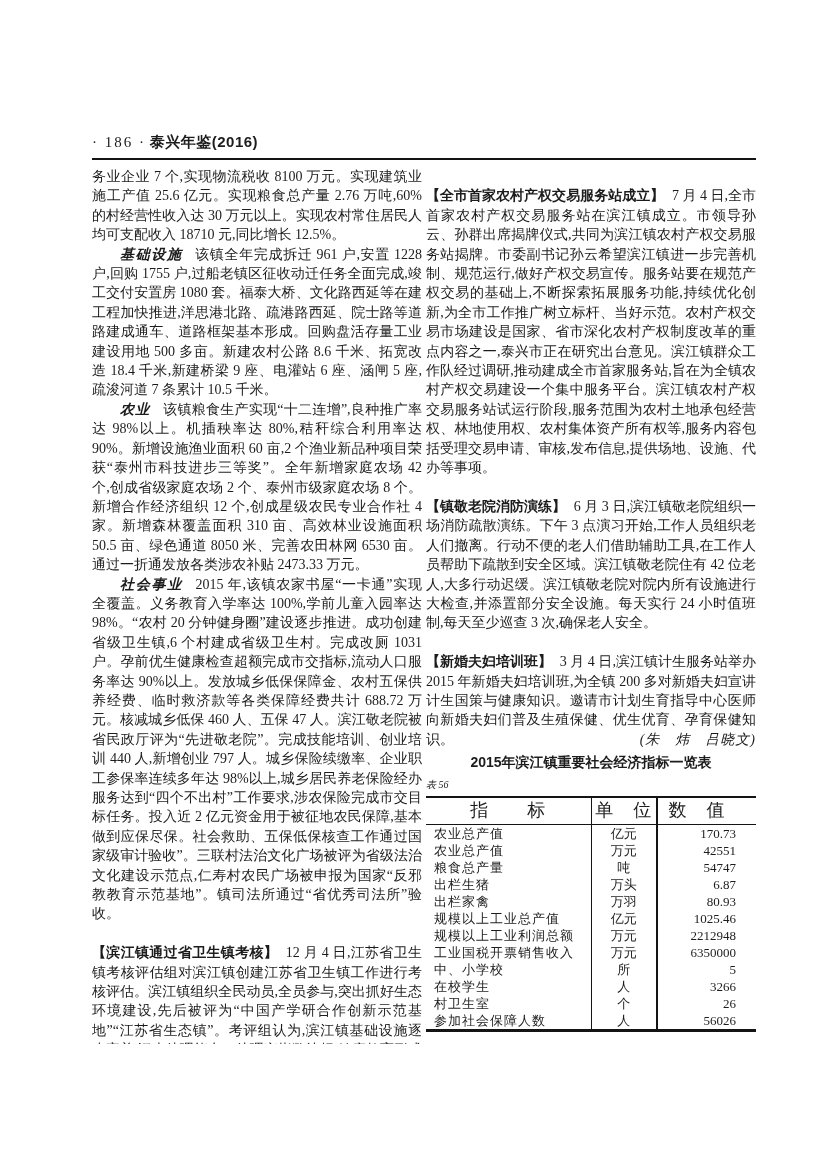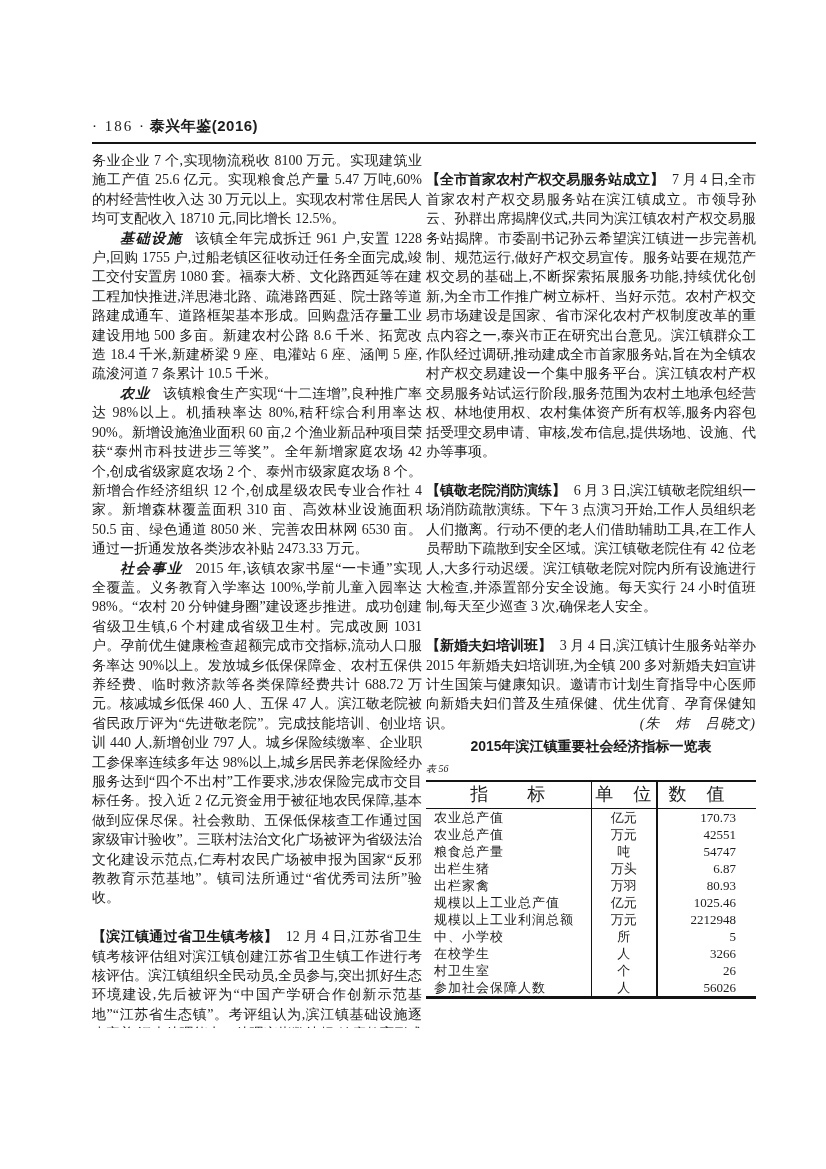--- a/index.html
+++ b/index.html
@@ -5,20 +5,21 @@
   * { margin: 0; padding: 0; box-sizing: border-box; }
   html, body { background: #ffffff; }
   .page {
     position: relative;
     width: 826px;
     height: 1028px;
     background: #ffffff;
     font-family: "Liberation Serif", "DejaVu Serif", serif;
     color: #1c1c1c;
     overflow: hidden;
+    margin-top: 16px;
   }
   .page-header {
     position: absolute;
     left: 92px;
     top: 117px;
     width: 664px;
     padding-bottom: 7px;
     border-bottom: 2px solid #141414;
     font-size: 15px;
     line-height: 18px;
@@ -107,21 +108,21 @@
 <body>
 
 <div class="page">
 
   <div class="page-header">
     <span class="pg-num">· 186 ·</span>
     <span class="pg-title">泰兴年鉴(2016)</span>
   </div>
 
   <div class="col col-left">
-    <p class="para-cont"><span>务业企业 7 个,实现物流税收 8100 万元。实现建筑业施工产值 25.6 亿元。实现粮食总产量 5.47 万吨,60%的村经营性收入达 30 万元以上。实现农村常住居民人均可支配收入 18710 元,同比增长 12.5%。</span></p>
+    <p class="para-cont"><span>务业企业 7 个,实现物流税收 8100 万元。实现建筑业施工产值 25.6 亿元。实现粮食总产量 2.76 万吨,60%的村经营性收入达 30 万元以上。实现农村常住居民人均可支配收入 18710 元,同比增长 12.5%。</span></p>
     <p class="para-topic"><span class="topic-head">基础设施</span><span>该镇全年完成拆迁 961 户,安置 1228 户,回购 1755 户,过船老镇区征收动迁任务全面完成,竣工交付安置房 1080 套。福泰大桥、文化路西延等在建工程加快推进,洋思港北路、疏港路西延、院士路等道路建成通车、道路框架基本形成。回购盘活存量工业建设用地 500 多亩。新建农村公路 8.6 千米、拓宽改造 18.4 千米,新建桥梁 9 座、电灌站 6 座、涵闸 5 座,疏浚河道 7 条累计 10.5 千米。</span></p>
     <p class="para-topic"><span class="topic-head">农业</span><span>该镇粮食生产实现“十二连增”,良种推广率达 98%以上。机插秧率达 80%,秸秆综合利用率达 90%。新增设施渔业面积 60 亩,2 个渔业新品种项目荣获“泰州市科技进步三等奖”。全年新增家庭农场 42 个,创成省级家庭农场 2 个、泰州市级家庭农场 8 个。新增合作经济组织 12 个,创成星级农民专业合作社 4 家。新增森林覆盖面积 310 亩、高效林业设施面积 50.5 亩、绿色通道 8050 米、完善农田林网 6530 亩。通过一折通发放各类涉农补贴 2473.33 万元。</span></p>
     <p class="para-topic"><span class="topic-head">社会事业</span><span>2015 年,该镇农家书屋“一卡通”实现全覆盖。义务教育入学率达 100%,学前儿童入园率达 98%。“农村 20 分钟健身圈”建设逐步推进。成功创建省级卫生镇,6 个村建成省级卫生村。完成改厕 1031 户。孕前优生健康检查超额完成市交指标,流动人口服务率达 90%以上。发放城乡低保保障金、农村五保供养经费、临时救济款等各类保障经费共计 688.72 万元。核减城乡低保 460 人、五保 47 人。滨江敬老院被省民政厅评为“先进敬老院”。完成技能培训、创业培训 440 人,新增创业 797 人。城乡保险续缴率、企业职工参保率连续多年达 98%以上,城乡居民养老保险经办服务达到“四个不出村”工作要求,涉农保险完成市交目标任务。投入近 2 亿元资金用于被征地农民保障,基本做到应保尽保。社会救助、五保低保核查工作通过国家级审计验收”。三联村法治文化广场被评为省级法治文化建设示范点,仁寿村农民广场被申报为国家“反邪教教育示范基地”。镇司法所通过“省优秀司法所”验收。</span></p>
     <p class="para-entry"><span class="entry-head">【滨江镇通过省卫生镇考核】</span><span>12 月 4 日,江苏省卫生镇考核评估组对滨江镇创建江苏省卫生镇工作进行考核评估。滨江镇组织全民动员,全员参与,突出抓好生态环境建设,先后被评为“中国产学研合作创新示范基地”“江苏省生态镇”。考评组认为,滨江镇基础设施逐步完善,污水处理能力、处理率指数达标;健康教育形式多样,疾病防控能力不断提升;各项指标达到《江</span></p>
   </div>
 
   <div class="col col-right">
     <p class="para-entry"><span class="entry-head">【全市首家农村产权交易服务站成立】</span><span>7 月 4 日,全市首家农村产权交易服务站在滨江镇成立。市领导孙云、孙群出席揭牌仪式,共同为滨江镇农村产权交易服务站揭牌。市委副书记孙云希望滨江镇进一步完善机制、规范运行,做好产权交易宣传。服务站要在规范产权交易的基础上,不断探索拓展服务功能,持续优化创新,为全市工作推广树立标杆、当好示范。农村产权交易市场建设是国家、省市深化农村产权制度改革的重点内容之一,泰兴市正在研究出台意见。滨江镇群众工作队经过调研,推动建成全市首家服务站,旨在为全镇农村产权交易建设一个集中服务平台。滨江镇农村产权交易服务站试运行阶段,服务范围为农村土地承包经营权、林地使用权、农村集体资产所有权等,服务内容包括受理交易申请、审核,发布信息,提供场地、设施、代办等事项。</span></p>
     <p class="para-entry"><span class="entry-head">【镇敬老院消防演练】</span><span>6 月 3 日,滨江镇敬老院组织一场消防疏散演练。下午 3 点演习开始,工作人员组织老人们撤离。行动不便的老人们借助辅助工具,在工作人员帮助下疏散到安全区域。滨江镇敬老院住有 42 位老人,大多行动迟缓。滨江镇敬老院对院内所有设施进行大检查,并添置部分安全设施。每天实行 24 小时值班制,每天至少巡查 3 次,确保老人安全。</span></p>
     <p class="para-entry"><span class="entry-head">【新婚夫妇培训班】</span><span>3 月 4 日,滨江镇计生服务站举办 2015 年新婚夫妇培训班,为全镇 200 多对新婚夫妇宣讲计生国策与健康知识。邀请市计划生育指导中心医师向新婚夫妇们普及生殖保健、优生优育、孕育保健知识。</span><span class="byline">(朱　炜　吕晓文)</span></p>
@@ -167,20 +168,25 @@
             <td class="c-ind v-ind">规模以上工业总产值</td>
             <td class="c-unit v-unit">亿元</td>
             <td class="c-val">1025.46</td>
           </tr>
         <tr>
             <td class="c-ind v-ind">规模以上工业利润总额</td>
             <td class="c-unit v-unit">万元</td>
             <td class="c-val">2212948</td>
           </tr>
         <tr>
+            <td class="c-ind v-ind">工业国税开票销售收入</td>
+            <td class="c-unit v-unit">万元</td>
+            <td class="c-val">6350000</td>
+          </tr>
+        <tr>
             <td class="c-ind v-ind">中、小学校</td>
             <td class="c-unit v-unit">所</td>
             <td class="c-val">5</td>
           </tr>
         <tr>
             <td class="c-ind v-ind">在校学生</td>
             <td class="c-unit v-unit">人</td>
             <td class="c-val">3266</td>
           </tr>
         <tr>

